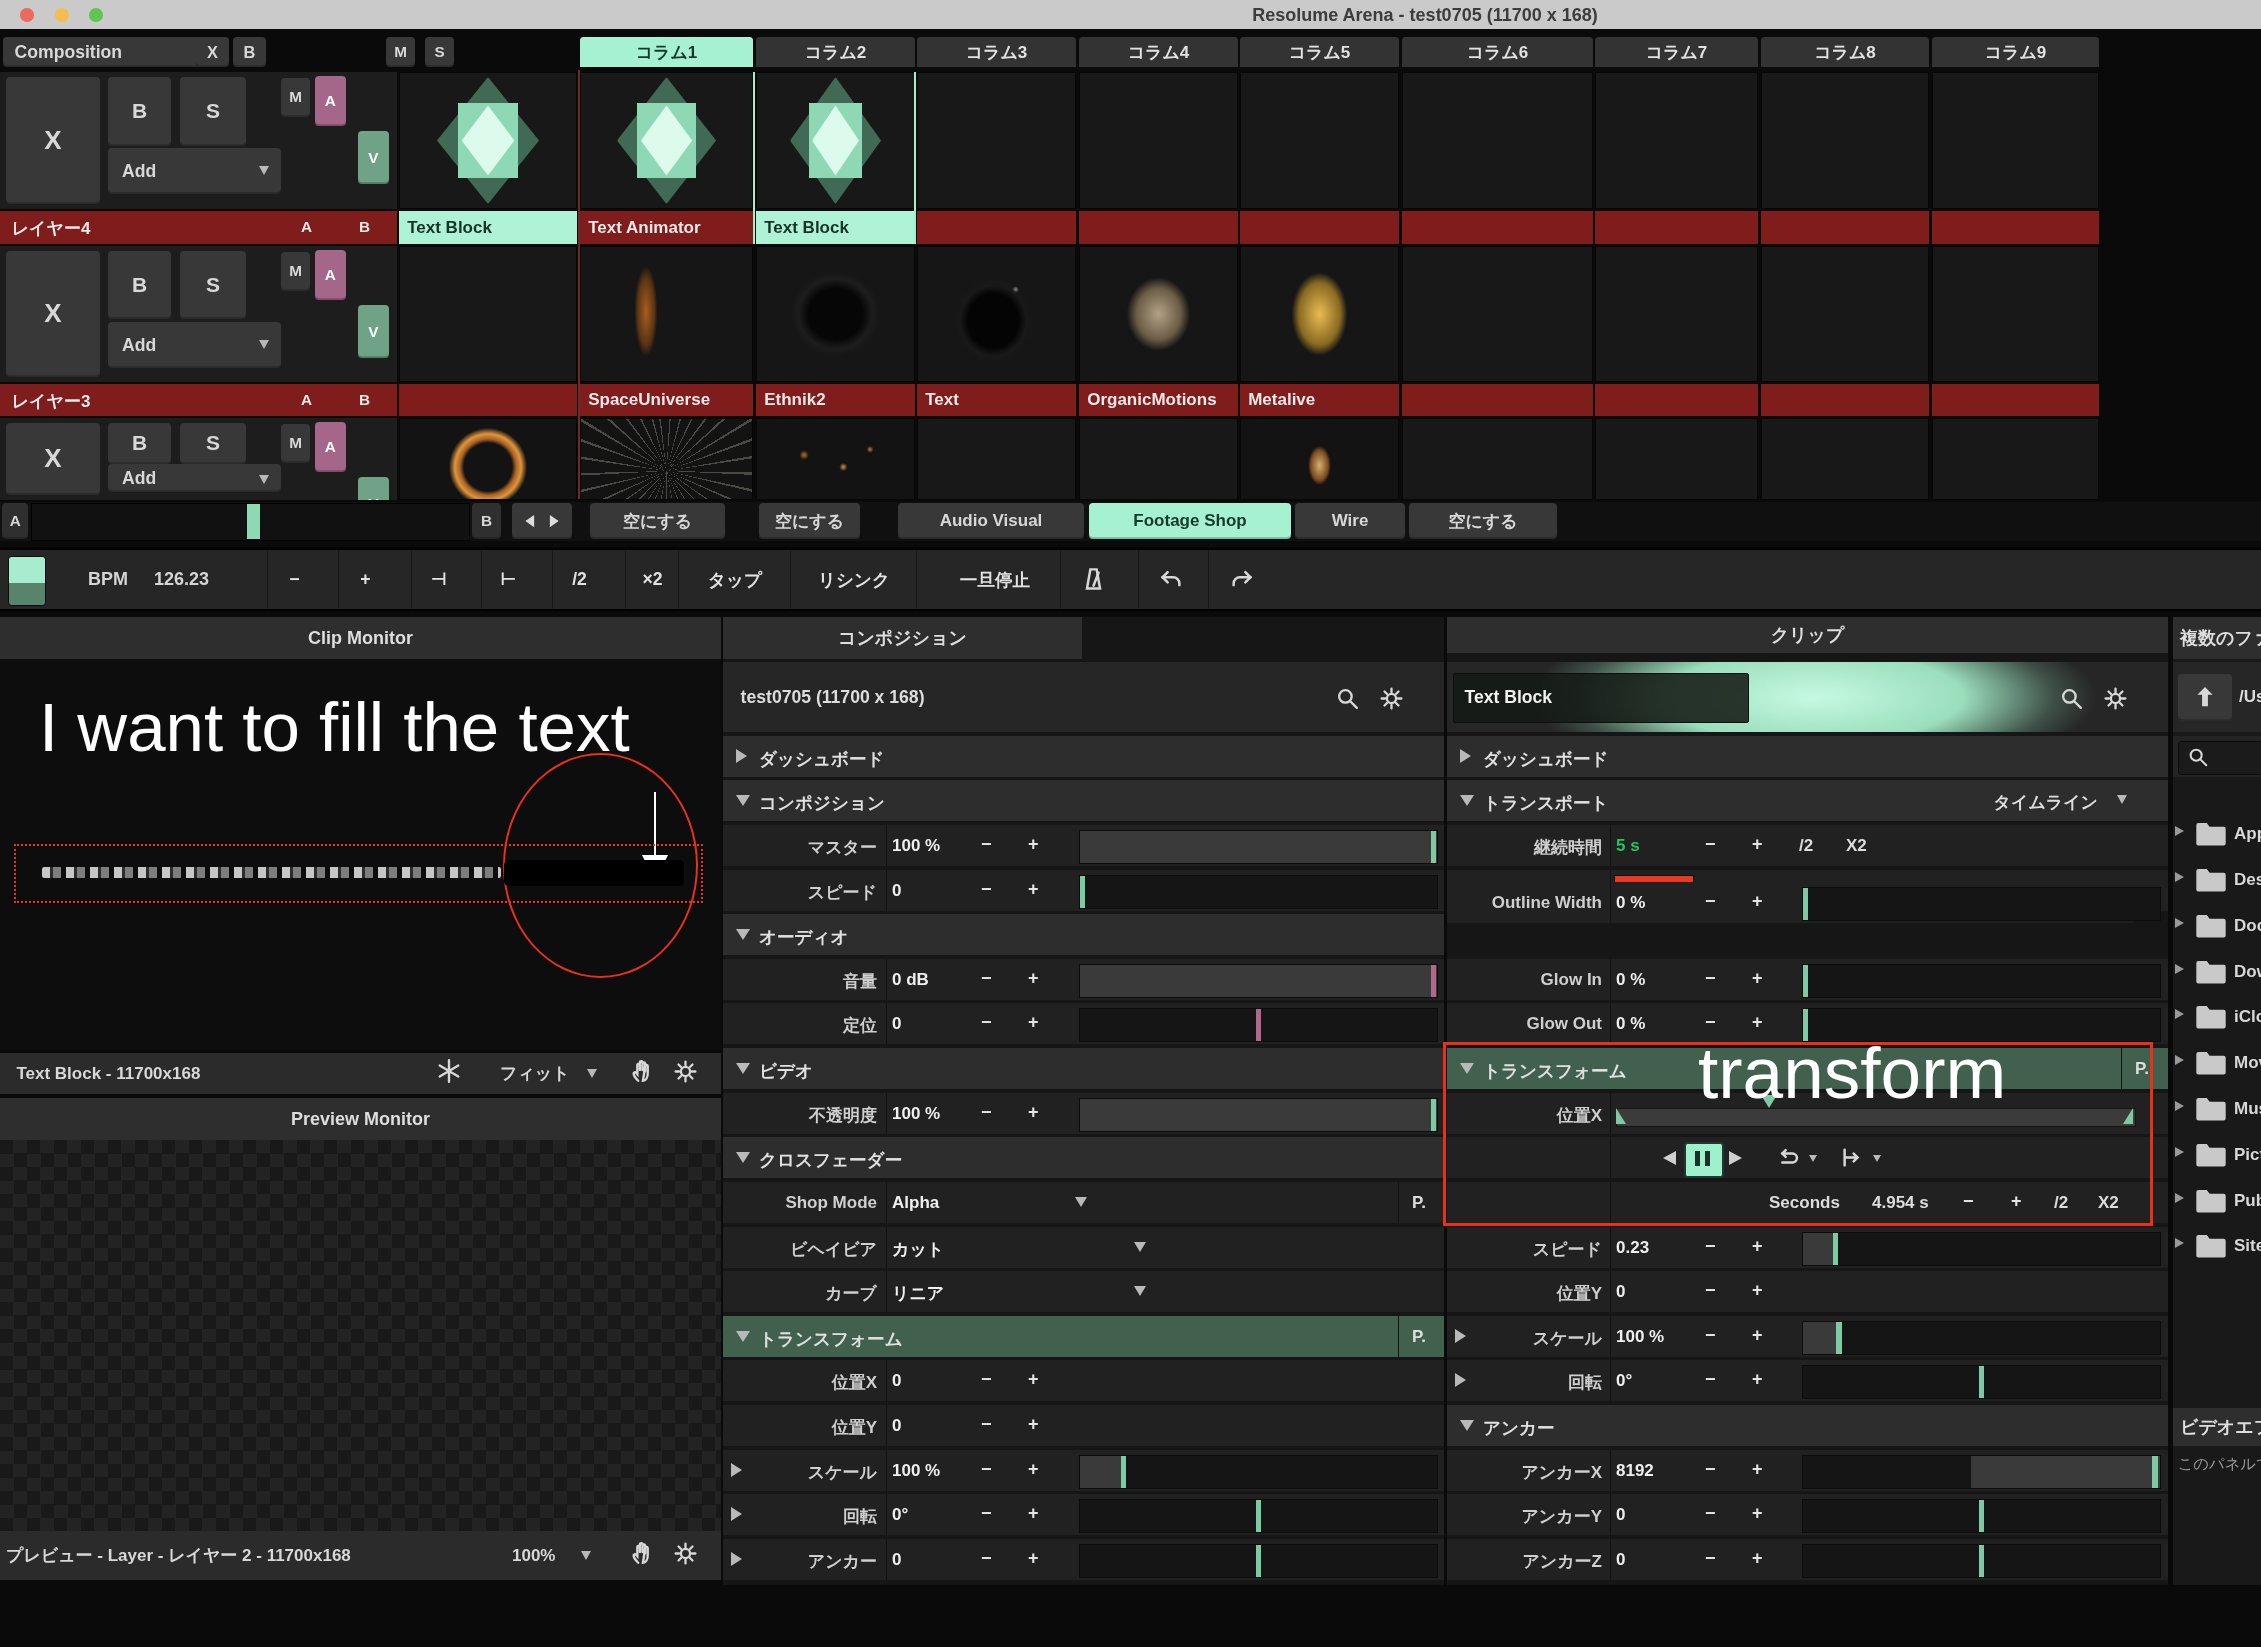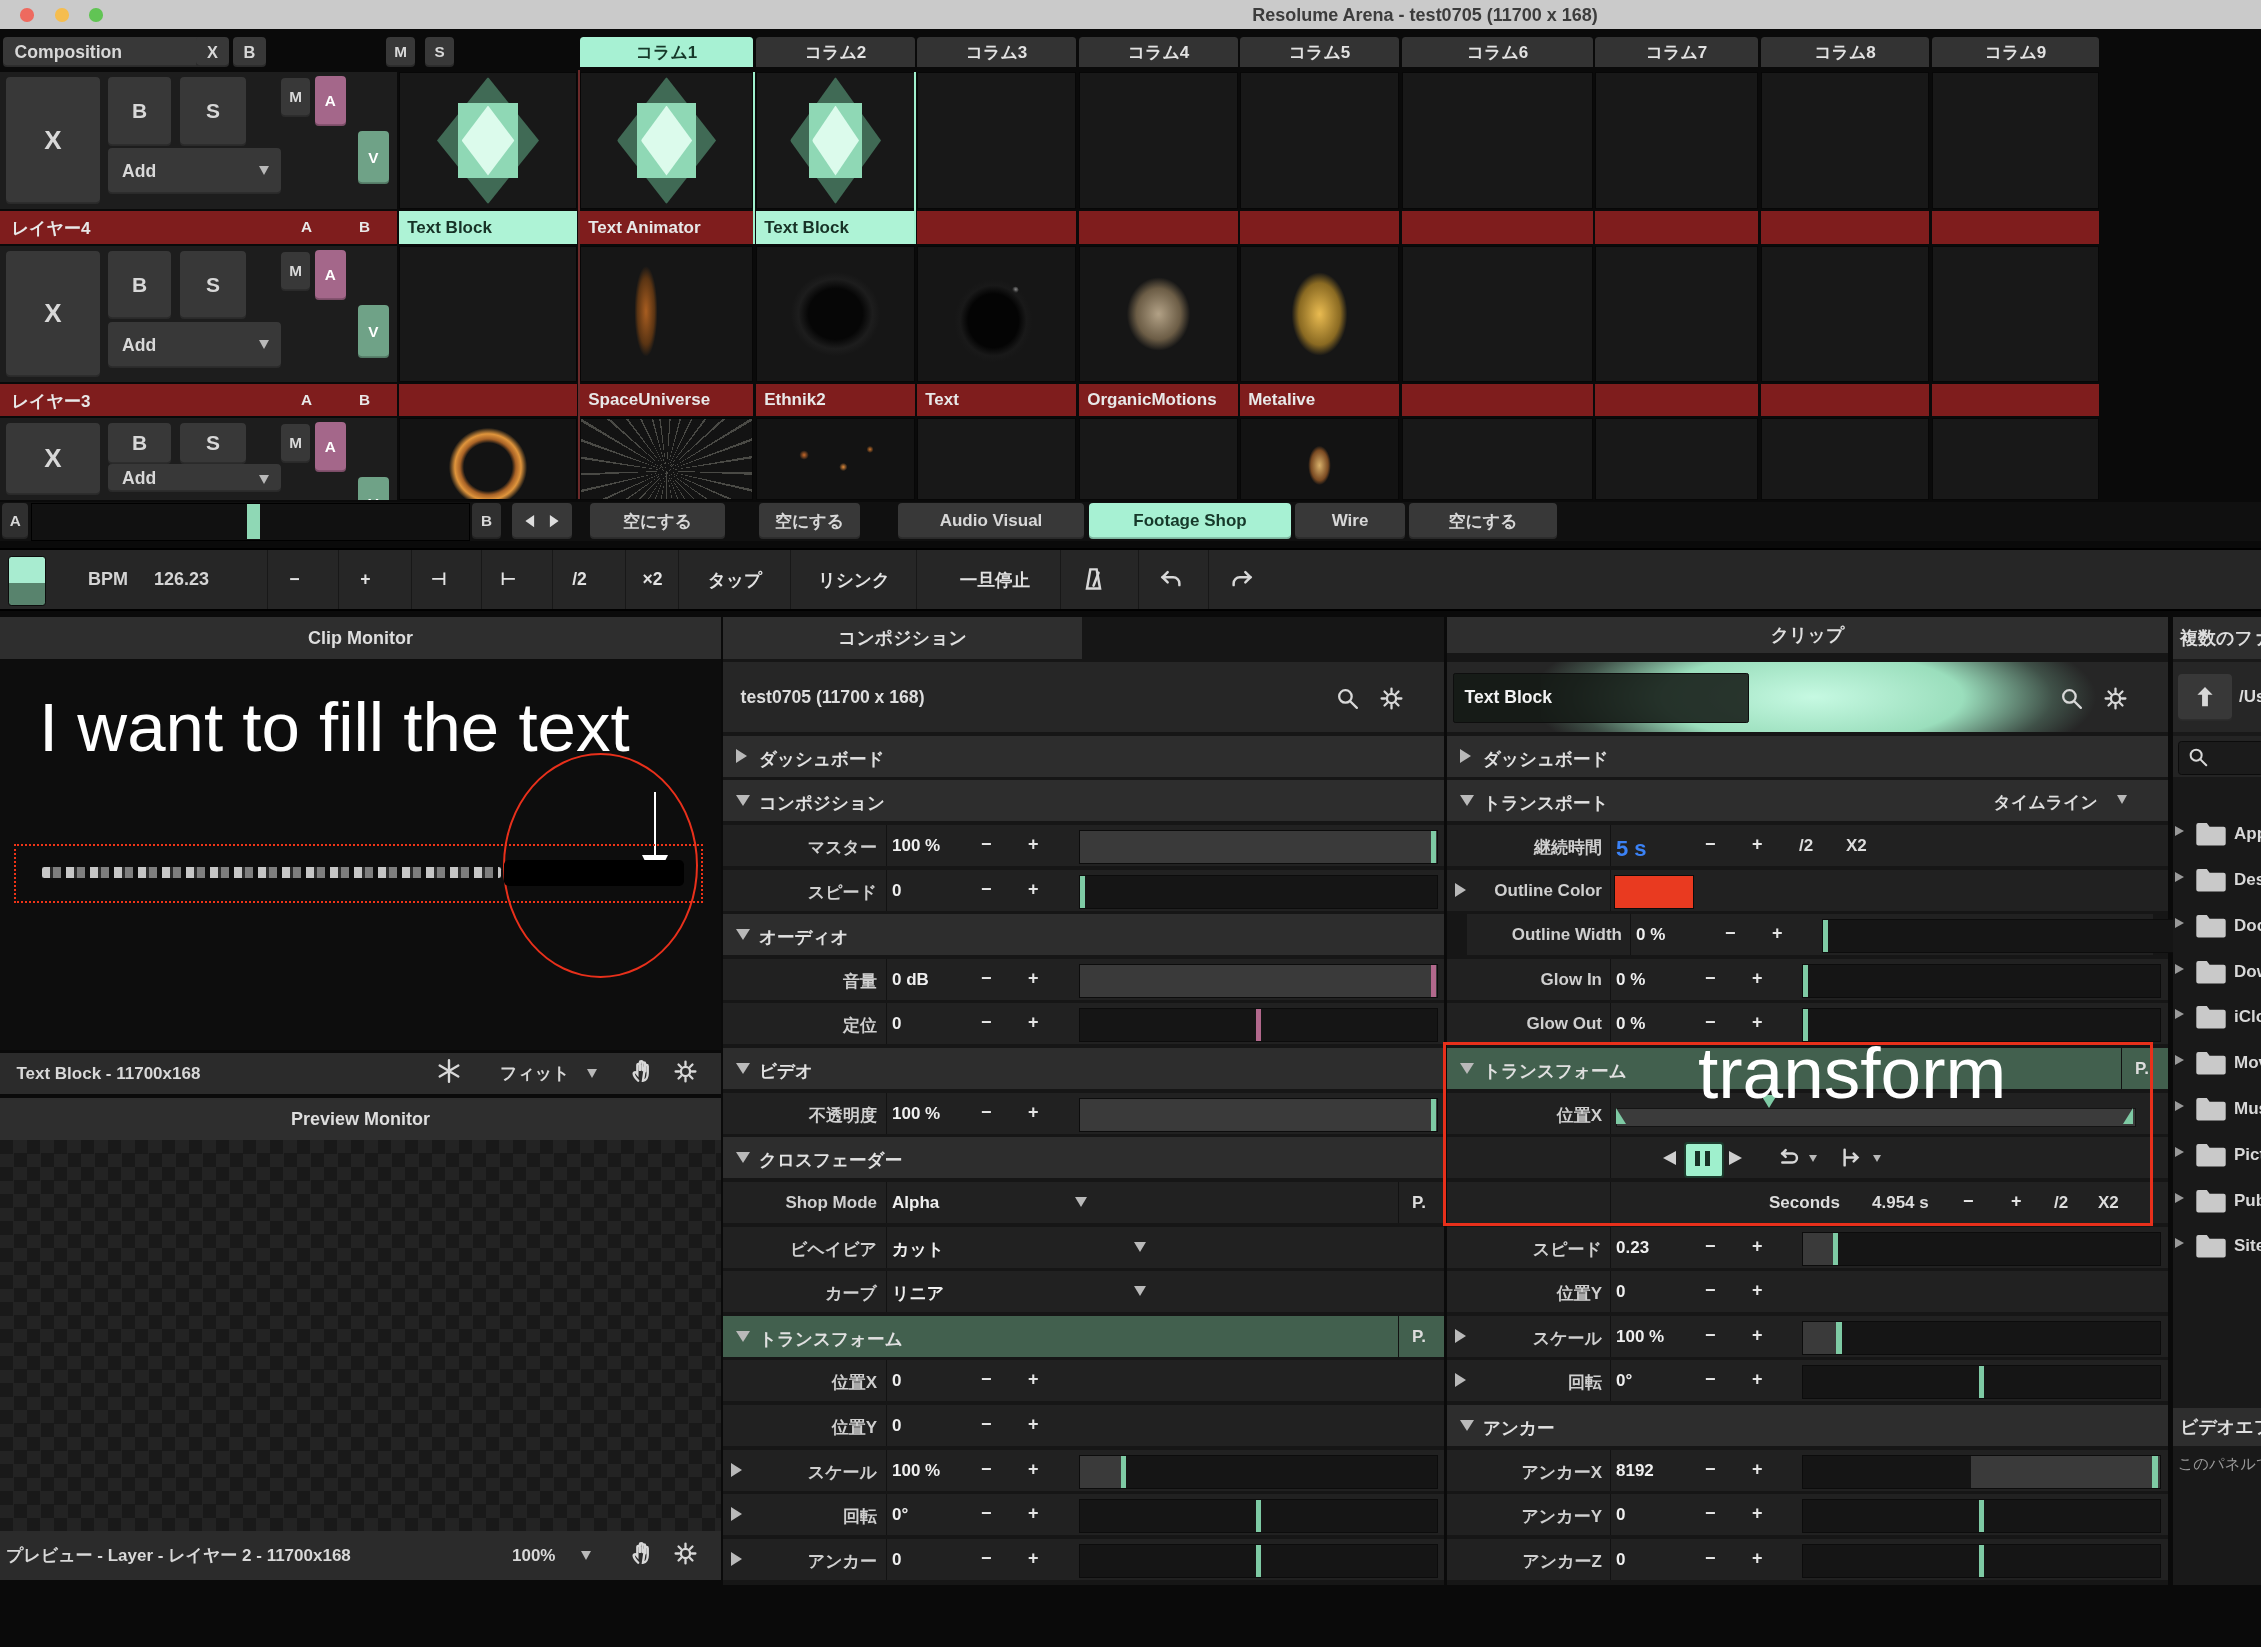--- a/index.html
+++ b/index.html
@@ -460,33 +460,33 @@
       </div>
       <div class="secrow" style="left: 1447px; top: 780px; width: 721px; height: 41px; position: absolute;">
         <div class="tri down" style="left: 13px; top: 15.3px; position: absolute;"></div>
         <div style="left: 36px; top: 10.6px; font-size: 17.6px; font-weight: 700; color: rgb(224, 224, 224); position: absolute;">トランスポート</div>
         <div style="right: 70px; top: 10.6px; font-size: 17px; font-weight: 700; position: absolute;">タイムライン</div>
         <div class="tri down" style="right: 41px; top: 15.3px; border-top-width: 9.4px; border-left-width: 5.9px; border-right-width: 5.9px; position: absolute;"></div>
       </div>
       <div class="parrow" style="left: 1447px; top: 825px; width: 721px; height: 41px; position: absolute;">
         <div class="rowlabel" style="left: 0px; top: 10.6px; width: 155px; text-align: right; position: absolute;">継続時間</div>
         <div class="vdiv" style="left: 163px; position: absolute;"></div>
-        <div style="left: 169px; top: 10.6px; font-size: 22px; font-weight: 700; position: absolute; color: #3b82f6;">5 s</div>
+        <div style="left: 169px; top: 10.6px; font-size: 17px; font-weight: 700; position: absolute; color: #22c55e;">5 s</div>
         <div class="mp" style="left: 258px; top: 9.4px; position: absolute;">−</div>
         <div class="mp" style="left: 305px; top: 9.4px; position: absolute;">+</div>
         <div style="left: 352px; top: 10.6px; font-size: 17px; font-weight: 700; position: absolute;">/2</div>
         <div style="left: 399px; top: 10.6px; font-size: 17px; font-weight: 700; position: absolute;">X2</div>
       </div>
       <div class="parrow" style="left: 1447px; top: 870px; width: 721px; height: 41px; position: absolute;">
         <div class="tri right" style="left: 8.2px; top: 13px; position: absolute;"></div>
         <div class="rowlabel" style="left: 0px; top: 10.6px; width: 155px; text-align: right; position: absolute;">Outline Color</div>
         <div class="vdiv" style="left: 163px; position: absolute;"></div>
         <div style="left: 167px; top: 4.7px; width: 78px; height: 32px; background: rgb(233, 58, 32); border: 0.6px solid rgb(12, 12, 12); position: absolute;"></div>
       </div>
-      <div class="parrow" style="left: 1447px; top: 914px; width: 686px; height: 41px; position: absolute; margin-left: 20px;">
+      <div class="parrow" style="left: 1447px; top: 882px; width: 686px; height: 41px; position: absolute;">
         <div class="rowlabel" style="left: 0px; top: 10.6px; width: 155px; text-align: right; position: absolute;">Outline Width</div>
         <div class="vdiv" style="left: 163px; position: absolute;"></div>
         <div style="left: 169px; top: 10.6px; font-size: 17px; font-weight: 700; position: absolute; color: rgb(239, 239, 239);">0 %</div>
         <div class="mp" style="left: 258px; top: 9.4px; position: absolute;">−</div>
         <div class="mp" style="left: 305px; top: 9.4px; position: absolute;">+</div>
         <div class="slider" style="left: 355px; top: 4.7px; width: 357px; position: absolute;">
           <div class="sltick" style="left: calc(0.6% - 2.3px); position: absolute; background: rgb(126, 202, 164);"></div>
         </div>
       </div>
       <div class="parrow" style="left: 1447px; top: 959px; width: 721px; height: 41px; position: absolute;">

